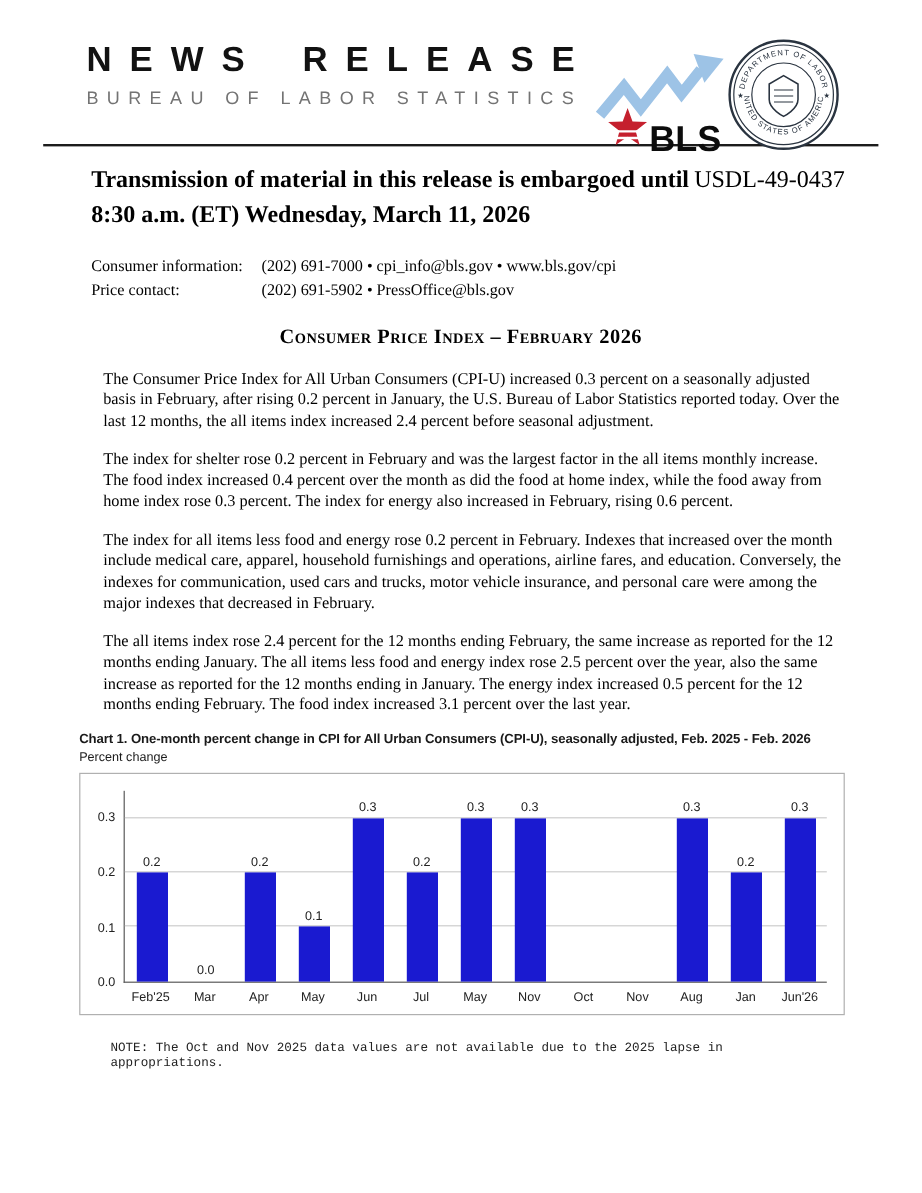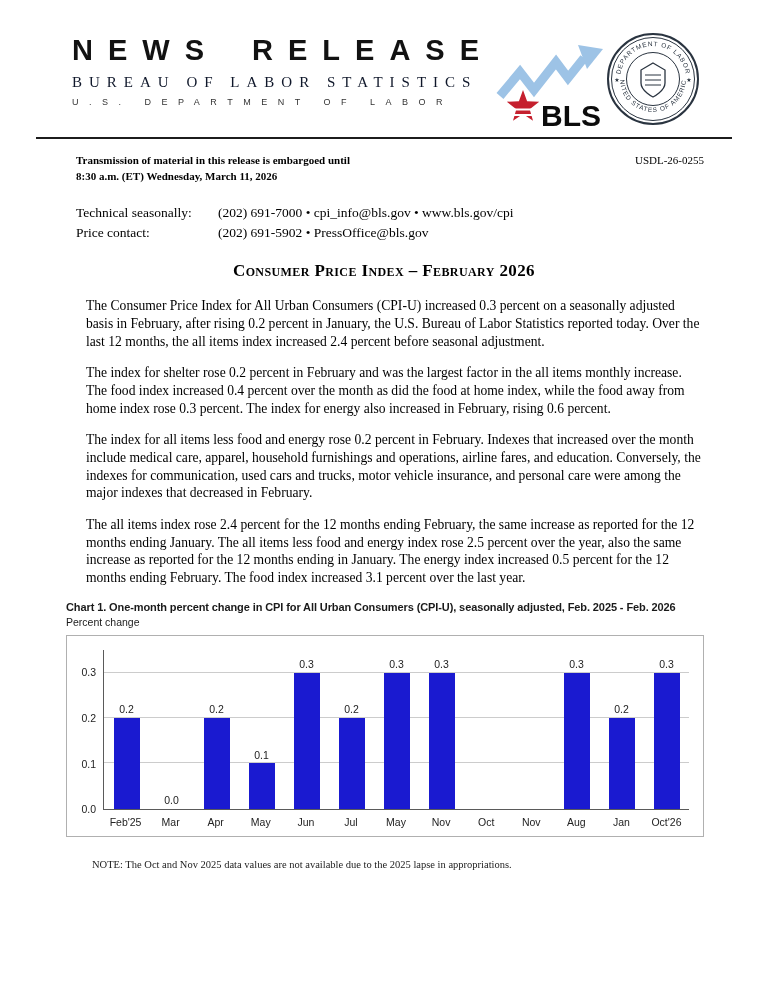--- a/index.html
+++ b/index.html
@@ -11,35 +11,35 @@
   }
 
   
   .masthead { position:relative; padding:36px 36px 0 72px; }
   .mast-title {
     font-family:"Liberation Sans", sans-serif; font-weight:bold;
     font-size:29px; line-height:1; letter-spacing:15px; word-spacing:10px; color:#121212;
     white-space:nowrap;
   }
   .mast-sub {
-    font-family:Liberation Serif, serif; font-size:15px; line-height:1;
-    letter-spacing:7px; color:#0f172a; margin-top:10px; white-space:nowrap;
+    font-family:Liberation Sans, sans-serif; font-size:15px; line-height:1;
+    letter-spacing:7px; color:#737373; margin-top:10px; white-space:nowrap;
   }
   .mast-dept {
     font-family:"Liberation Sans", sans-serif; font-size:9px; line-height:1;
     letter-spacing:10.5px; color:#333; margin-top:8px; white-space:nowrap;
   }
   .bls-logo { position:absolute; left:496px; top:42px; }
   .dol-seal { position:absolute; left:606px; top:32px; }
 
   .rule { margin:30px 36px 0 36px; border-top:2px solid #1c1c1c; }
 
   
   .embargo { display:flex; justify-content:space-between; align-items:flex-start;
-             margin:14px 64px 0 76px; font-size:11px; }
+             margin:14px 64px 0 76px; font-size:20px; }
   .embargo-left { font-weight:bold; line-height:1.45; }
   .usdl { font-weight:normal; line-height:1.45; }
 
   
   .contacts { margin:18px 64px 0 76px; font-size:13.5px; line-height:1.5; }
   .contact-row { display:flex; }
   .contact-label { width:142px; flex:0 0 142px; }
 
   
   .release-title {
@@ -67,32 +67,31 @@
                display:flex; align-items:flex-end; }
   .gridline { position:absolute; left:0; right:0; height:1px; background:#cccccc; }
   .bar-col  { flex:1; position:relative; height:100%; }
   .bar { position:absolute; bottom:0; left:50%; transform:translateX(-50%); width:26px; }
   .bar-value { position:absolute; left:50%; transform:translateX(-50%);
                font-size:10.5px; color:#222; line-height:1; white-space:nowrap; }
   .x-labels { display:flex; margin-top:6px; }
   .xtick { flex:1; text-align:center; font-size:10.5px; color:#222; white-space:nowrap; }
 
   
-  .note { margin:22px 66px 0 70px; font-family:Liberation Serif, serif;
+  .note { margin:22px 66px 0 70px; font-family:Liberation Mono, monospace;
           font-size:10.5px; color:#222;padding-left:22px; }
 </style>
 </head>
 <body>
 
 <div class="page">
 
   <div class="masthead">
     <div class="mast-title">NEWS RELEASE</div>
     <div class="mast-sub">BUREAU OF LABOR STATISTICS</div>
-    <div class="mast-dept">U.S. DEPARTMENT OF LABOR</div>
 
     <svg class="bls-logo" width="112" height="90" viewBox="0 0 112 90">
       <polyline points="4,54 24,30 38,48 60,20 72,36 88,16" fill="none" stroke-width="9" stroke="#9dc3e6"></polyline>
       <polygon points="82,3 107,7 91,27" fill="#9dc3e6"></polygon>
       <polygon points="27,48 31.1,59.3 43.2,59.7 33.7,67.2 37,78.8 27,72 17,78.8 20.3,67.2 10.8,59.7 22.9,59.3" fill="#c5202e"></polygon>
       <line x1="14" y1="67.5" x2="40" y2="67.5" stroke="#ffffff" stroke-width="2"></line>
       <line x1="16" y1="73" x2="38" y2="73" stroke="#ffffff" stroke-width="2"></line>
       <text x="45" y="84" font-family="Liberation Sans, sans-serif" font-weight="bold" font-size="30" fill="#0c0c0c">BLS</text>
     </svg>
 
@@ -119,26 +118,26 @@
     </svg>
   </div>
 
   <div class="rule"></div>
 
   <div class="embargo">
     <div class="embargo-left">
       <div>Transmission of material in this release is embargoed until</div>
       <div>8:30 a.m. (ET) Wednesday, March 11, 2026</div>
     </div>
-    <div class="usdl">USDL-26-0255</div>
+    <div class="usdl">USDL-49-0437</div>
   </div>
 
   <div class="contacts">
     <div class="contact-row">
-      <div class="contact-label">Technical seasonally:</div>
+      <div class="contact-label">Consumer information:</div>
       <div class="contact-value">(202) 691-7000  •  cpi_info@bls.gov  •  www.bls.gov/cpi</div>
     </div>
     <div class="contact-row">
       <div class="contact-label">Price contact:</div>
       <div class="contact-value">(202) 691-5902  •  PressOffice@bls.gov</div>
     </div>
   </div>
 
   <div class="release-title">Consumer Price Index – February 2026</div>
 
@@ -218,21 +217,21 @@
               <div class="xtick">Apr</div>
               <div class="xtick">May</div>
               <div class="xtick">Jun</div>
               <div class="xtick">Jul</div>
               <div class="xtick">May</div>
               <div class="xtick">Nov</div>
               <div class="xtick">Oct</div>
               <div class="xtick">Nov</div>
               <div class="xtick">Aug</div>
               <div class="xtick">Jan</div>
-              <div class="xtick">Oct'26</div>
+              <div class="xtick">Jun'26</div>
             </div>
         </div>
       </div>
     </div>
   </div>
 
   <div class="note">NOTE: The Oct and Nov 2025 data values are not available due to the 2025 lapse in appropriations.</div>
 
 </div>
 

